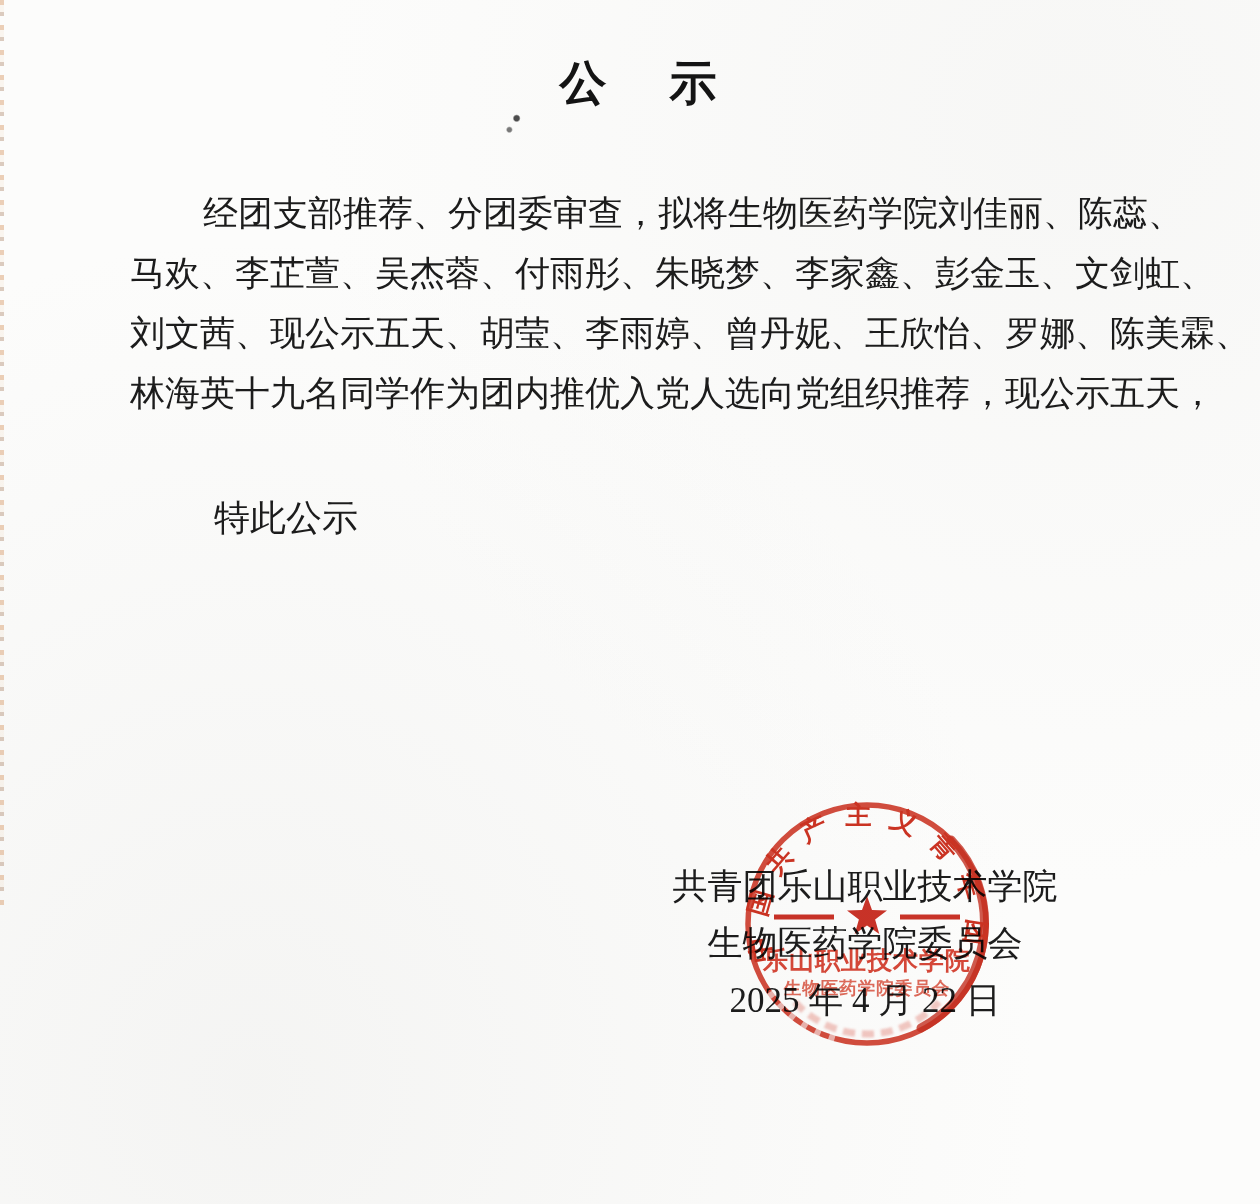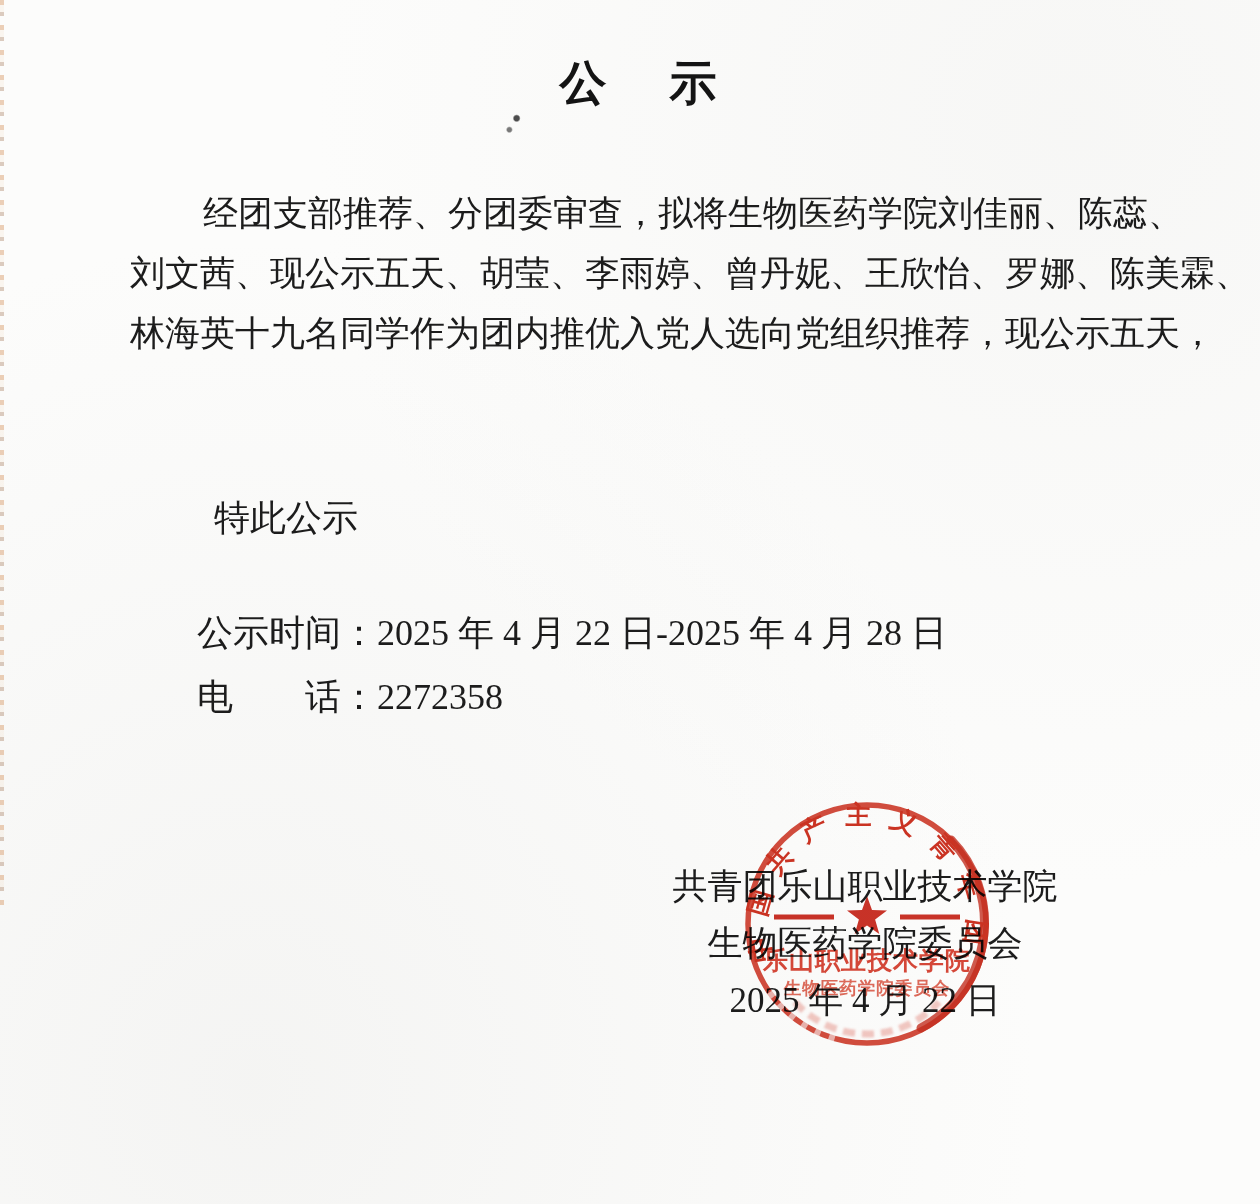--- a/index.html
+++ b/index.html
@@ -140,34 +140,27 @@
 <div class="page">
 
   <div class="edge-artifact"></div>
 
   <h1 class="title">公　示</h1>
 
   <div class="ink-speck"></div>
 
   <div class="paragraph">
     <div class="body-line first">经团支部推荐、分团委审查，拟将生物医药学院刘佳丽、陈蕊、</div>
+    <div class="body-line">马欢、李芷萱、吴杰蓉、付雨彤、朱晓梦、李家鑫、彭金玉、文剑虹、</div>
     <div class="body-line">刘文茜、现公示五天、胡莹、李雨婷、曾丹妮、王欣怡、罗娜、陈美霖、</div>
     <div class="body-line">林海英十九名同学作为团内推优入党人选向党组织推荐，现公示五天，</div>
   </div>
 
   <div class="closing">特此公示</div>
 
-  <div class="info-block">
-    <div class="info-line">
-      <span>公示时间：</span><span>2025 年 4 月 22 日-2025 年 4 月 28 日</span>
-    </div>
-    <div class="info-line">
-      <span>电　　话：</span><span>2272358</span>
-    </div>
-  </div>
 
   <div class="signature">
     <div class="sig-line">共青团乐山职业技术学院</div>
     <div class="sig-line">生物医药学院委员会</div>
     <div class="sig-line">2025 年 4 月 22 日</div>
   </div>
 
   <svg class="seal" viewBox="0 0 252 252" xmlns="http://www.w3.org/2000/svg">
     <defs>
       <path id="ringPath" d="M 36 170 A 100 100 0 1 1 216 170" fill="none"></path>

